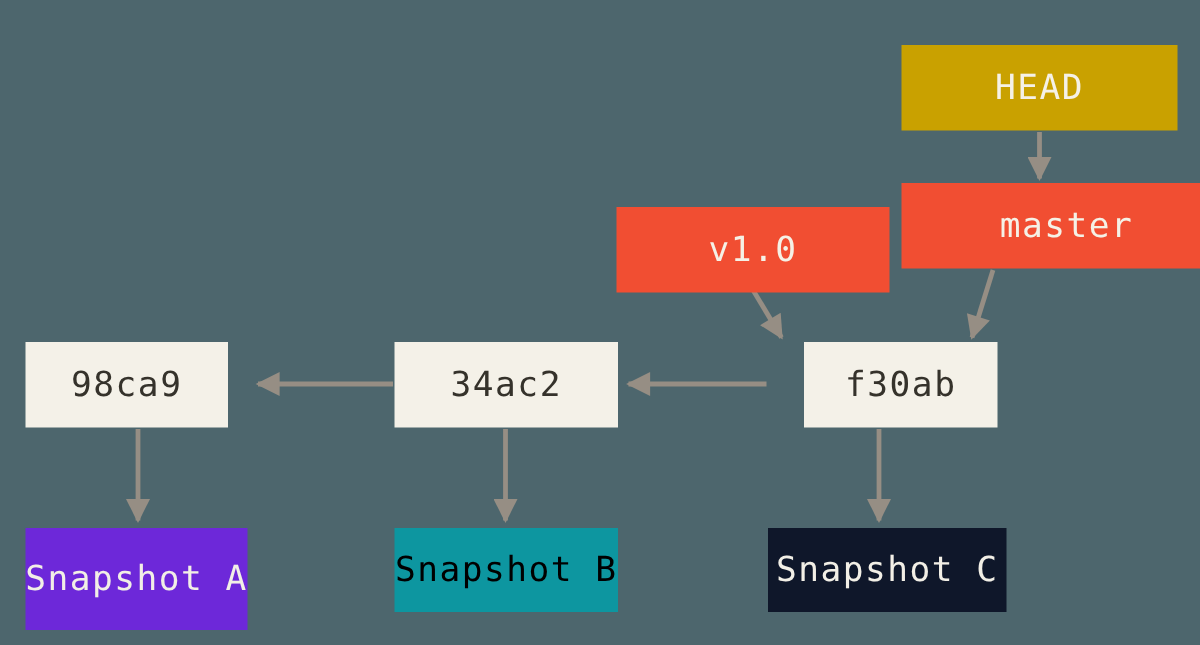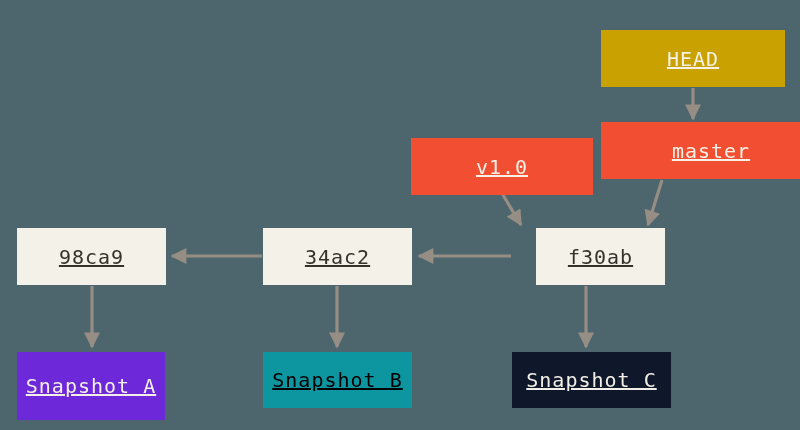--- a/index.html
+++ b/index.html
@@ -14,25 +14,24 @@
     position: absolute;
     left: 0; top: 0;
     width: 800px; height: 430px;
     pointer-events: none;
   }
   .node {
     position: absolute;
     display: flex;
     align-items: center;
     justify-content: center;
-    font-size: 20px;
+    font-size: 23px;
     letter-spacing: 1px;
     white-space: pre;
     box-sizing: border-box;
-    text-decoration: underline;
   }
 </style>
 </head>
 <body>
 
 <div id="stage" style="background: rgb(77, 102, 109);">
   <svg id="edges" viewBox="0 0 800 430">
     <defs>
       <marker id="arrowhead" viewBox="0 0 10 10" refX="9" refY="5" markerWidth="6" markerHeight="5" orient="auto-start-reverse" markerUnits="strokeWidth">
         <path d="M 0 0 L 10 5 L 0 10 z" fill="#968E84"></path>
@@ -48,18 +47,18 @@
         <line x1="337" y1="286" x2="337" y2="347" stroke="#968E84" stroke-width="3.2" marker-end="url(#arrowhead)"></line>
         <line x1="586" y1="286" x2="586" y2="347" stroke="#968E84" stroke-width="3.2" marker-end="url(#arrowhead)"></line>
       </g>
   </svg>
   <div id="nodes">
       <div class="node" style="left: 601px; top: 30px; width: 184px; height: 57px; background: rgb(201, 161, 0); color: rgb(245, 241, 230);">HEAD</div>
       <div class="node" style="left: 601px; top: 122px; width: 220px; height: 57px; background: rgb(241, 78, 50); color: rgb(245, 241, 230);">master</div>
       <div class="node" style="left: 411px; top: 138px; width: 182px; height: 57px; background: rgb(241, 78, 50); color: rgb(245, 241, 230);">v1.0</div>
       <div class="node" style="left: 536px; top: 228px; width: 129px; height: 57px; background: rgb(244, 241, 232); color: rgb(53, 50, 43);">f30ab</div>
       <div class="node" style="left: 263px; top: 228px; width: 149px; height: 57px; background: rgb(244, 241, 232); color: rgb(53, 50, 43);">34ac2</div>
-      <div class="node" style="left: 17px; top: 228px; width: 149px; height: 57px; background: rgb(244, 241, 232); color: rgb(53, 50, 43);">98ca9</div>
+      <div class="node" style="left: 17px; top: 228px; width: 135px; height: 57px; background: rgb(244, 241, 232); color: rgb(53, 50, 43);">98ca9</div>
       <div class="node" style="left: 17px; top: 352px; width: 148px; height: 68px; background: #6d28d9; color: rgb(242, 239, 230);">Snapshot A</div>
       <div class="node" style="left: 263px; top: 352px; width: 149px; height: 56px; background: rgb(13, 150, 160); color: #000000;">Snapshot B</div>
       <div class="node" style="left: 512px; top: 352px; width: 159px; height: 56px; background: #0f172a; color: rgb(242, 239, 230);">Snapshot C</div>
     </div>
 </div>
 
 </body></html>

